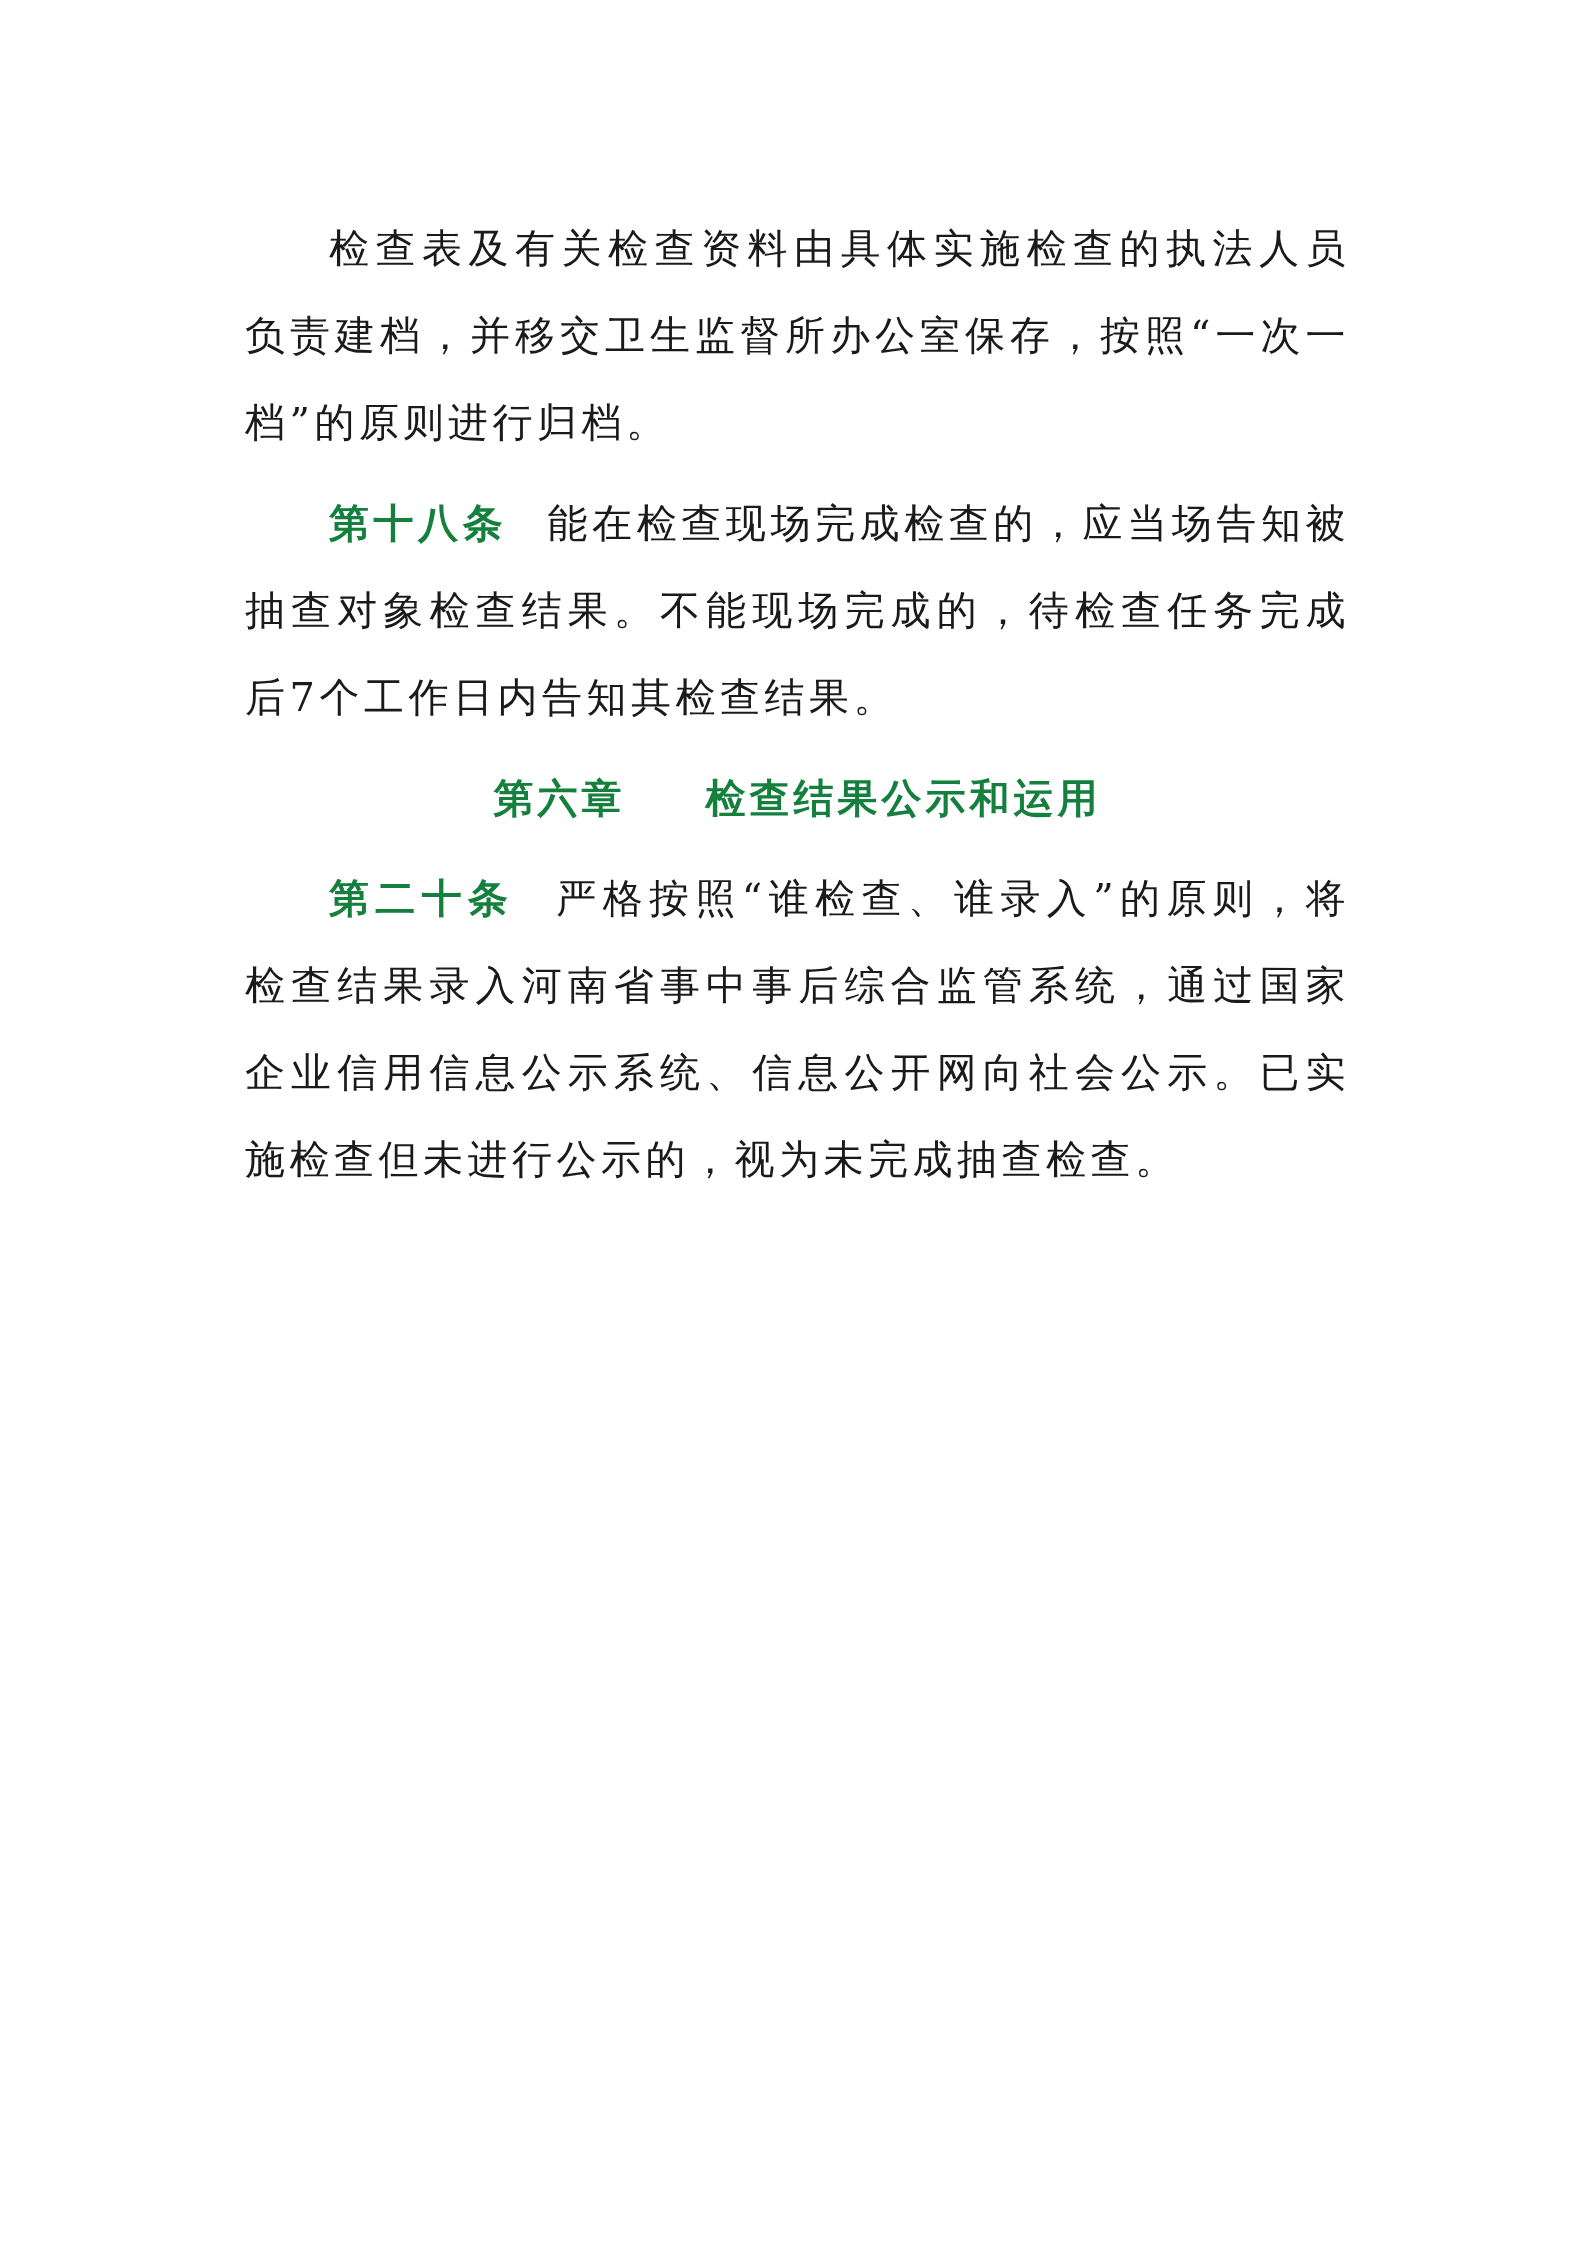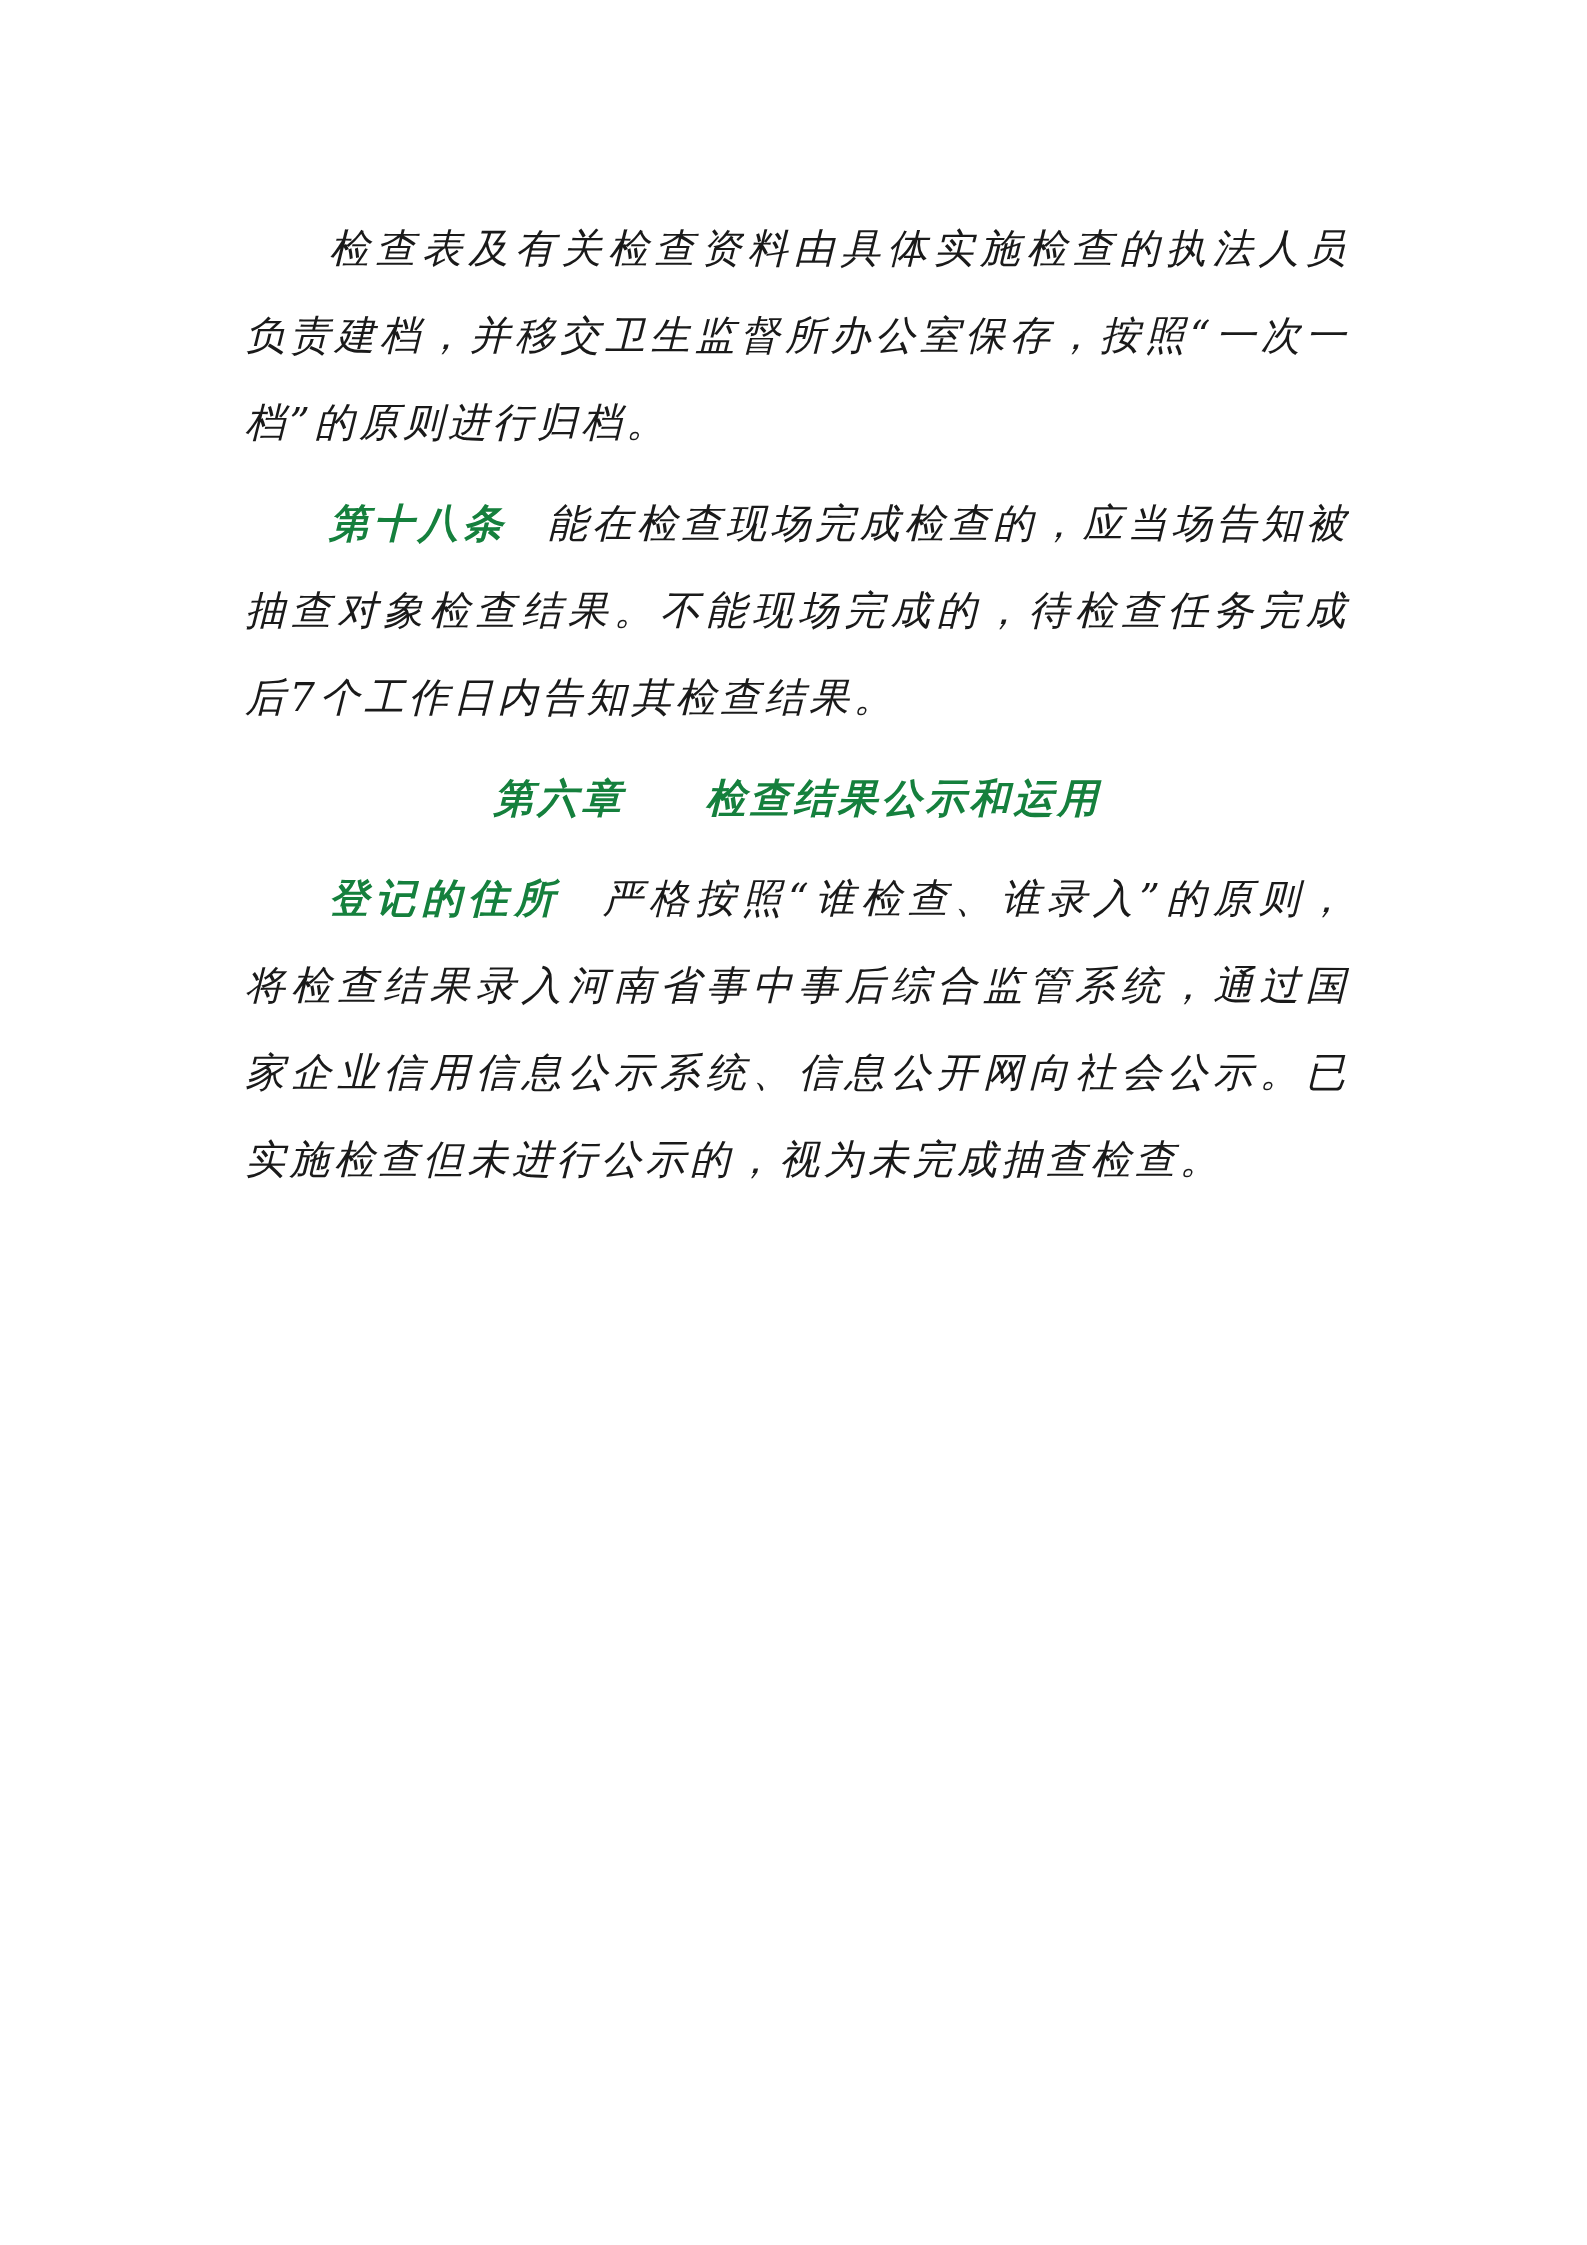--- a/index.html
+++ b/index.html
@@ -13,21 +13,20 @@
       position: relative;
       overflow: hidden;
       font-family: "DejaVu Serif", "Liberation Serif", serif;
       color: #1a1a1a;
     }
     .page {
       position: absolute;
       left: 245px;
       top: 205px;
       width: 1105px;
-      font-style: italic;
     }
     .para {
       font-size: 40px;
       line-height: 87px;
       letter-spacing: 4.5px;
       text-indent: 84px;
       text-align: justify;
       text-align-last: left;
       margin: 0 0 13px 0;
       word-break: break-all;
@@ -70,17 +69,17 @@
   <p class="para">
     <span class="article-no">第十八条</span><span class="gap"></span><span>能在检查现场完成检查的，应当场告知被抽查对象检查结果。不能现场完成的，待检查任务完成后7个工作日内告知其检查结果。</span>
   </p>
 
 
   <div class="chapter">
     <span>第六章</span><span class="gap"></span><span>检查结果公示和运用</span>
   </div>
 
   <p class="para">
-    <span class="article-no">登记的住所</span><span class="gap"></span><span>严格按照“谁检查、谁录入”的原则，将检查结果录入河南省事中事后综合监管系统，通过国家企业信用信息公示系统、信息公开网向社会公示。已实施检查但未进行公示的，视为未完成抽查检查。</span>
+    <span class="article-no">第二十条</span><span class="gap"></span><span>严格按照“谁检查、谁录入”的原则，将检查结果录入河南省事中事后综合监管系统，通过国家企业信用信息公示系统、信息公开网向社会公示。已实施检查但未进行公示的，视为未完成抽查检查。</span>
   </p>
 
 
 </div>
 
 </body></html>

